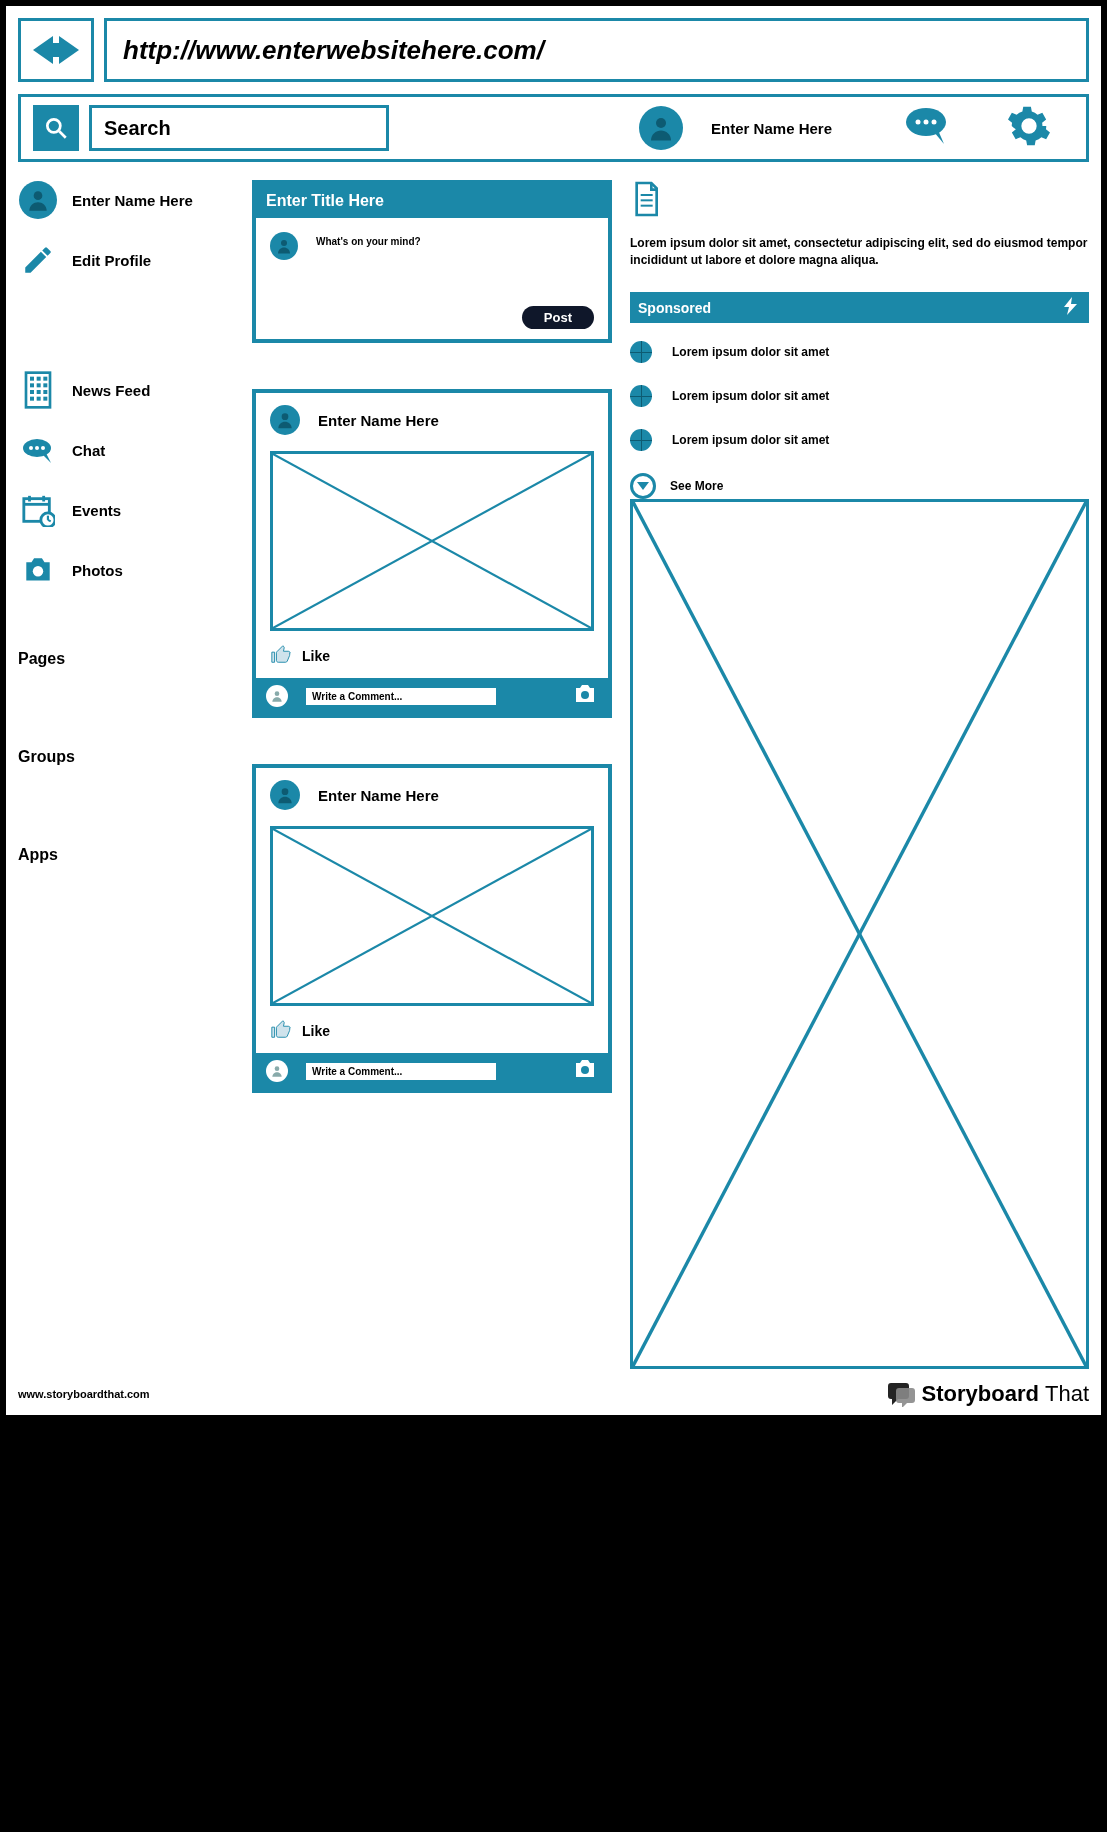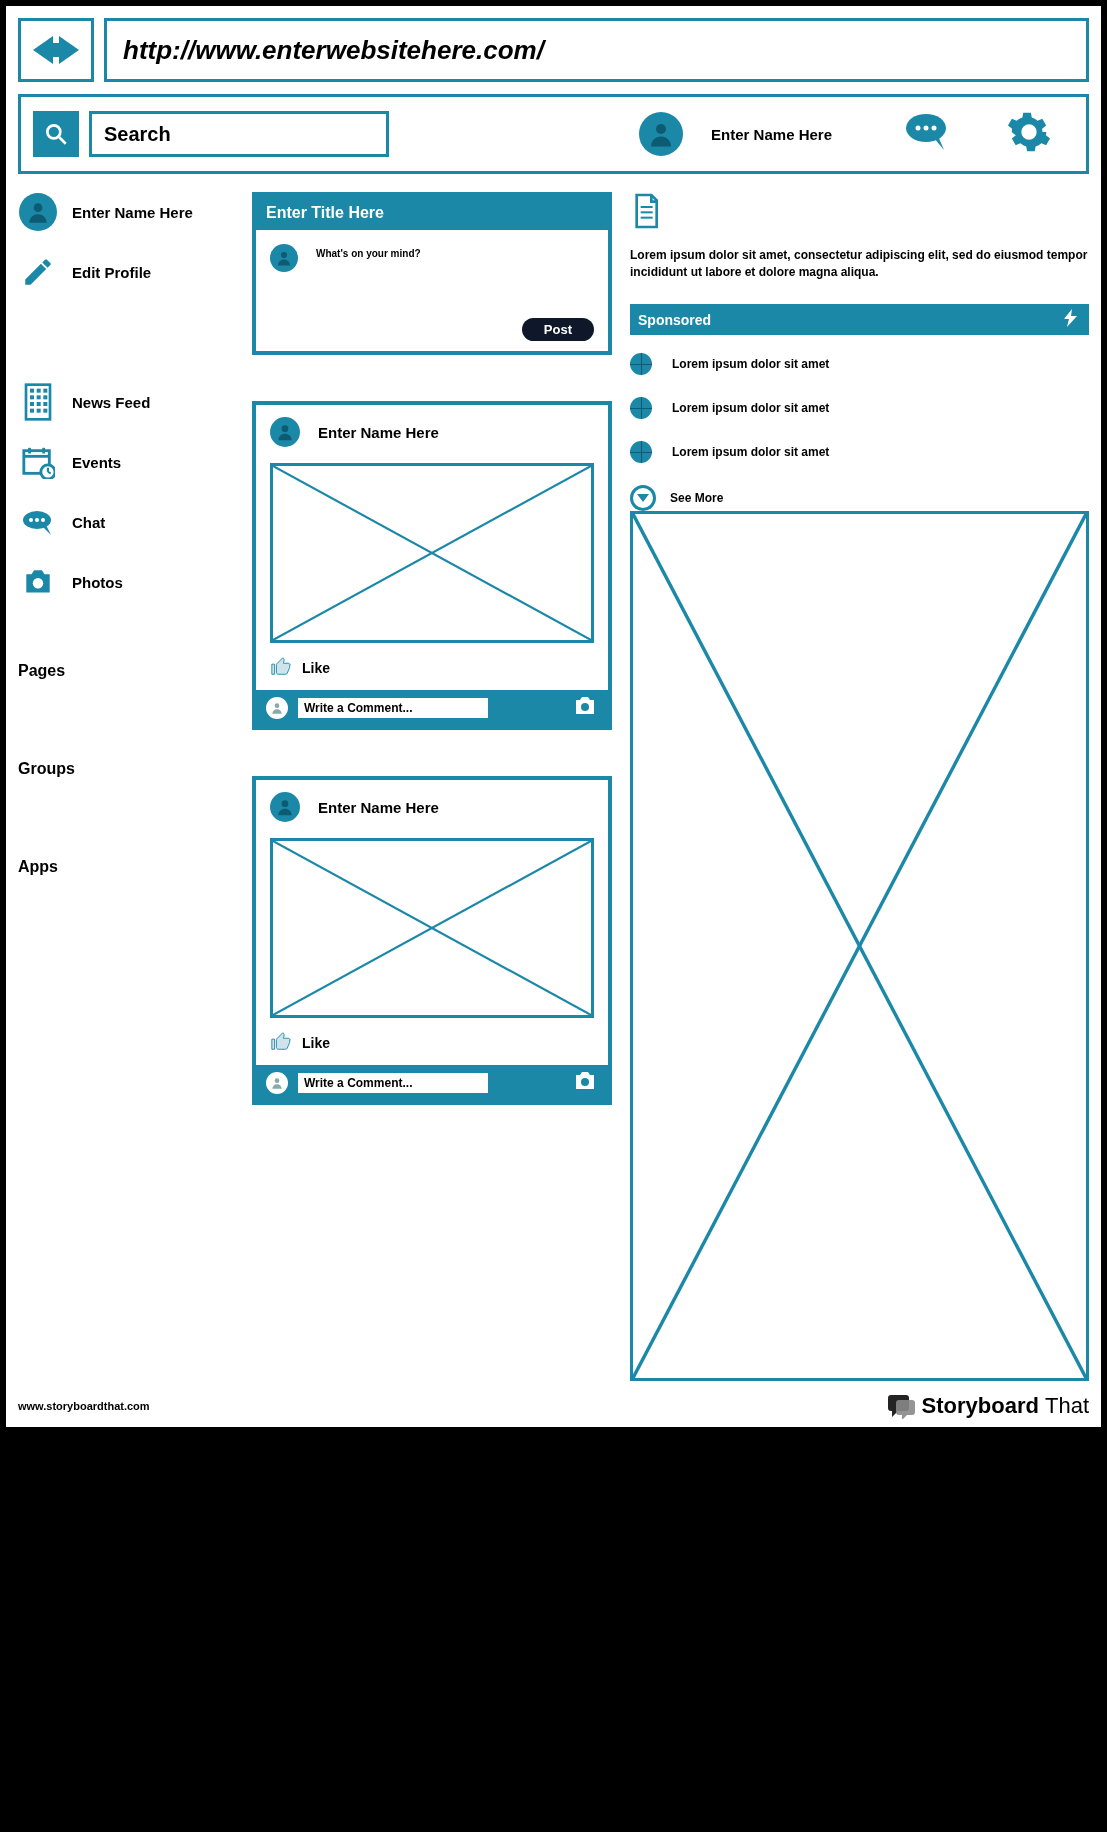--- a/index.html
+++ b/index.html
@@ -6,21 +6,21 @@
   body { font-family: Arial, Helvetica, sans-serif; background: #000; padding: 6px; }
   .page { background: #fff; width: 1095px; margin: 0 auto; padding: 12px 12px 8px 12px; position: relative; }
   .bold { font-weight: bold; }
 
   
   .urlbar { display: flex; gap: 10px; margin-bottom: 12px; }
   .navarrows { border: 3px solid #1b88a8; padding: 8px 12px; display: flex; gap: 6px; align-items: center; height: 64px; }
   .urlbox { border: 3px solid #1b88a8; flex: 1; display: flex; align-items: center; padding: 0 16px; height: 64px; font-size: 26px; font-weight: bold; font-style: italic; }
 
   
-  .toolbar { border: 3px solid #1b88a8; height: 80px; display: flex; align-items: center; padding: 0 12px; gap: 10px; margin-bottom: 18px; }
+  .toolbar { border: 3px solid #1b88a8; height: 68px; display: flex; align-items: center; padding: 0 12px; gap: 10px; margin-bottom: 18px; }
   .search-icon-box { width: 46px; height: 46px; background: #1b88a8; display: flex; align-items: center; justify-content: center; }
   .search-field { border: 3px solid #1b88a8; height: 46px; width: 300px; display: flex; align-items: center; padding: 0 12px; font-size: 20px; font-weight: bold; }
   .toolbar-spacer { flex: 1; }
   .avatar-lg { width: 44px; height: 44px; border-radius: 50%; background: #1b88a8; display: flex; align-items: center; justify-content: center; }
   .toolbar-name { font-weight: bold; font-size: 15px; margin: 0 40px 0 18px; }
   .chat-icon, .gear-icon { margin: 0 22px; }
 
   
   .cols { display: flex; gap: 18px; }
   .sidebar { width: 210px; }
@@ -41,21 +41,21 @@
   .post-btn { background: #0f172a; color: #fff; border-radius: 14px; padding: 4px 22px; font-weight: bold; font-size: 13px; float: right; margin-top: 46px; cursor:pointer; }
 
   
   .post-top { display:flex; align-items:center; gap: 18px; padding: 12px 14px; }
   .post-name { font-weight: bold; font-size: 15px; }
   .img-ph { margin: 4px 14px 8px 14px; border: 3px solid #1b88a8; height: 180px; position: relative; }
   .img-ph svg { position:absolute; inset:0; width:100%; height:100%; }
   .like-row { display:flex; align-items:center; gap: 10px; padding: 4px 14px 10px 14px; font-weight:bold; font-size:14px;}
   .comment-bar { background:#1b88a8; display:flex; align-items:center; gap:10px; padding:6px 10px; }
   .avatar-xs { width:22px; height:22px; border-radius:50%; background:#fff; display:flex;align-items:center;justify-content:center;}
-  .comment-field { background:#fff; flex:1; font-size:12px; font-weight:bold; padding:3px 6px; max-width: 190px;}
+  .comment-field { background:#fff; flex:1; font-size:10px; font-weight:bold; padding:3px 6px; max-width: 190px; margin-left: 8px;}
   .cam { margin-left:auto; }
 
   
   .note { display:flex; gap:12px; font-size:12px; font-weight:bold; line-height:1.4; margin-bottom: 24px; flex-direction: column; }
   .note-icon { width:34px; flex-shrink:0; }
   .trend-head { background:#1b88a8; color:#fff; font-weight:bold; padding:5px 8px; display:flex; align-items:center; font-size:14px; margin-bottom:18px;}
   .trend-item { display:flex; align-items:center; gap: 20px; font-size:12px; font-weight:bold; margin-bottom: 22px; }
   .dot { width:22px; height:22px; border-radius:50%; background:#1b88a8; position:relative; }
   .dot::before, .dot::after { content:""; position:absolute; background:#0d5b72; }
   .dot::before { left:0; right:0; top:50%; height:1px; }
@@ -172,43 +172,43 @@
               <rect x="14" y="15" width="3" height="3" fill="#1b88a8"></rect>
               <rect x="4" y="20" width="3" height="3" fill="#1b88a8"></rect>
               <rect x="9" y="20" width="3" height="3" fill="#1b88a8"></rect>
               <rect x="14" y="20" width="3" height="3" fill="#1b88a8"></rect>
             </svg>
         </div>
         <span>News Feed</span>
       </div>
       <div class="side-item">
         <div class="side-icon">
+          <svg width="34" height="26" viewBox="0 0 34 26">
+              <ellipse cx="16" cy="11" rx="14" ry="9" fill="#1b88a8"></ellipse>
+              <path d="M22 18 L30 26 L25 16 Z" fill="#1b88a8"></path>
+              <circle cx="10" cy="11" r="2" fill="#fff"></circle>
+              <circle cx="16" cy="11" r="2" fill="#fff"></circle>
+              <circle cx="22" cy="11" r="2" fill="#fff"></circle>
+            </svg>
+        </div>
+        <span>Chat</span>
+      </div>
+      <div class="side-item">
+        <div class="side-icon">
           <svg width="34" height="34" viewBox="0 0 24 24">
               <rect x="2" y="4" width="18" height="16" fill="none" stroke="#1b88a8" stroke-width="2"></rect>
               <line x1="2" y1="8" x2="20" y2="8" stroke="#1b88a8" stroke-width="2"></line>
               <line x1="6" y1="2" x2="6" y2="6" stroke="#1b88a8" stroke-width="2"></line>
               <line x1="16" y1="2" x2="16" y2="6" stroke="#1b88a8" stroke-width="2"></line>
               <circle cx="19" cy="19" r="5" fill="#fff" stroke="#1b88a8" stroke-width="2"></circle>
               <line x1="19" y1="16" x2="19" y2="19" stroke="#1b88a8" stroke-width="1.5"></line>
               <line x1="19" y1="19" x2="21" y2="20" stroke="#1b88a8" stroke-width="1.5"></line>
             </svg>
         </div>
         <span>Events</span>
-      </div>
-      <div class="side-item">
-        <div class="side-icon">
-          <svg width="34" height="26" viewBox="0 0 34 26">
-              <ellipse cx="16" cy="11" rx="14" ry="9" fill="#1b88a8"></ellipse>
-              <path d="M22 18 L30 26 L25 16 Z" fill="#1b88a8"></path>
-              <circle cx="10" cy="11" r="2" fill="#fff"></circle>
-              <circle cx="16" cy="11" r="2" fill="#fff"></circle>
-              <circle cx="22" cy="11" r="2" fill="#fff"></circle>
-            </svg>
-        </div>
-        <span>Chat</span>
       </div>
       <div class="side-item">
         <div class="side-icon">
           <svg width="32" height="26" viewBox="0 0 24 20">
               <path fill="#1b88a8" d="M3 4h4l2-3h6l2 3h4v14H3z"></path>
               <circle cx="12" cy="11" r="4" fill="#fff"></circle>
             </svg>
         </div>
         <span>Photos</span>
       </div>

